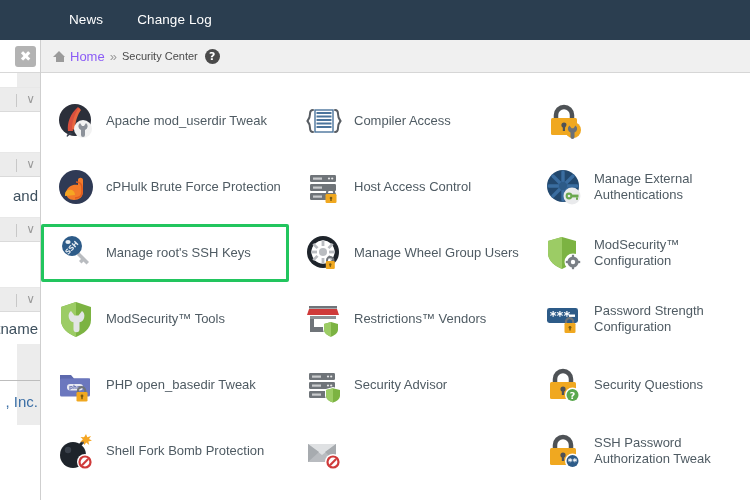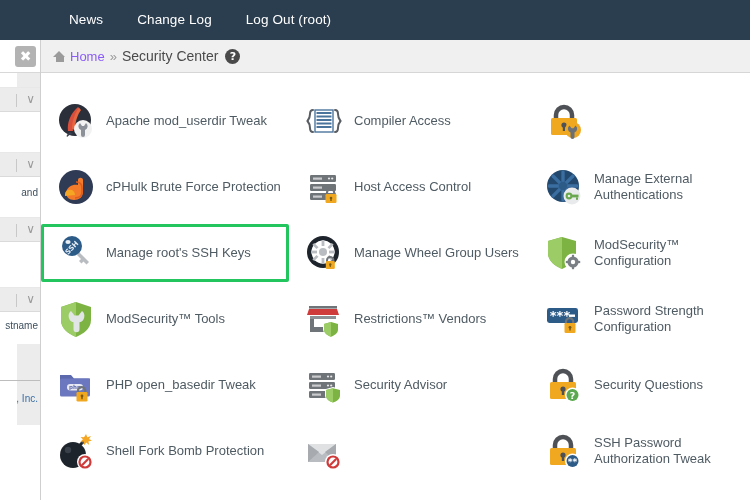--- a/index.html
+++ b/index.html
@@ -49,21 +49,21 @@
   }
   .lp-head .chev {
     position: absolute; right: 6px; top: 4px; color: #9a9a9a; font-size: 12px;
     font-family: "DejaVu Sans", sans-serif;
   }
   .lp-body {
     background: #ffffff; position: relative; overflow: hidden;
   }
   .lp-frag {
     position: absolute; right: 3px; white-space: nowrap;
-    font-size: 10px; color: #3d4f5d;
+    font-size: 15px; color: #3d4f5d;
   }
   .lp-gray { background: #ececec; margin-left: 17px; }
   .lp-sep { height: 1px; background: #bdbdbd; }
   .lp-link { color: #3a6ea5; }
 
   
   .crumbbar {
     position: absolute; left: 41px; top: 40px; width: 709px; height: 33px;
     background: #f0f0f0; border-bottom: 1px solid #d6d6d6;
     display: flex; align-items: center; padding-left: 12px;
@@ -76,21 +76,21 @@
     border-left: 6.5px solid transparent; border-right: 6.5px solid transparent;
     border-bottom: 6px solid #9b9b9b;
   }
   .crumb-home-icon .base {
     position: absolute; left: 2.5px; top: 5px; width: 8px; height: 6px; background: #9b9b9b;
   }
   .crumb-link {
     font-size: 13px; color: #8b5cf6; cursor: pointer; white-space: nowrap;
   }
   .crumb-sep { font-size: 13px; color: #9a9a9a; margin: 0 5px; }
-  .crumb-current { font-size: 14px; color: #4a4a4a; white-space: nowrap; }
+  .crumb-current { font-size: 11px; color: #4a4a4a; white-space: nowrap; }
   .crumb-help {
     width: 15px; height: 15px; border-radius: 50%; background: #4a4a4a;
     color: #ffffff; font-size: 11px; font-weight: bold; line-height: 15px;
     text-align: center; margin-left: 7px; cursor: pointer; flex: none;
     font-family: "DejaVu Sans", sans-serif;
   }
 
   
   .content {
     position: absolute; left: 41px; top: 73px; width: 709px; height: 427px;
@@ -125,21 +125,20 @@
 </style>
 </head>
 <body>
 
 <div id="root">
 
   <div class="topnav">
     <div class="topnav-items">
       <div class="topnav-item">News</div>
       <div class="topnav-item">Change Log</div>
-      <div class="topnav-item">Log Out (root)</div>
     </div>
   </div>
 
   <div class="leftpanel">
     <div class="lp-closebar">
       <div class="lp-close">✖</div>
     </div>
     <div class="lp-rows">
       <div class="lp-gray" style="height:14px"></div>
       <div class="lp-head">

